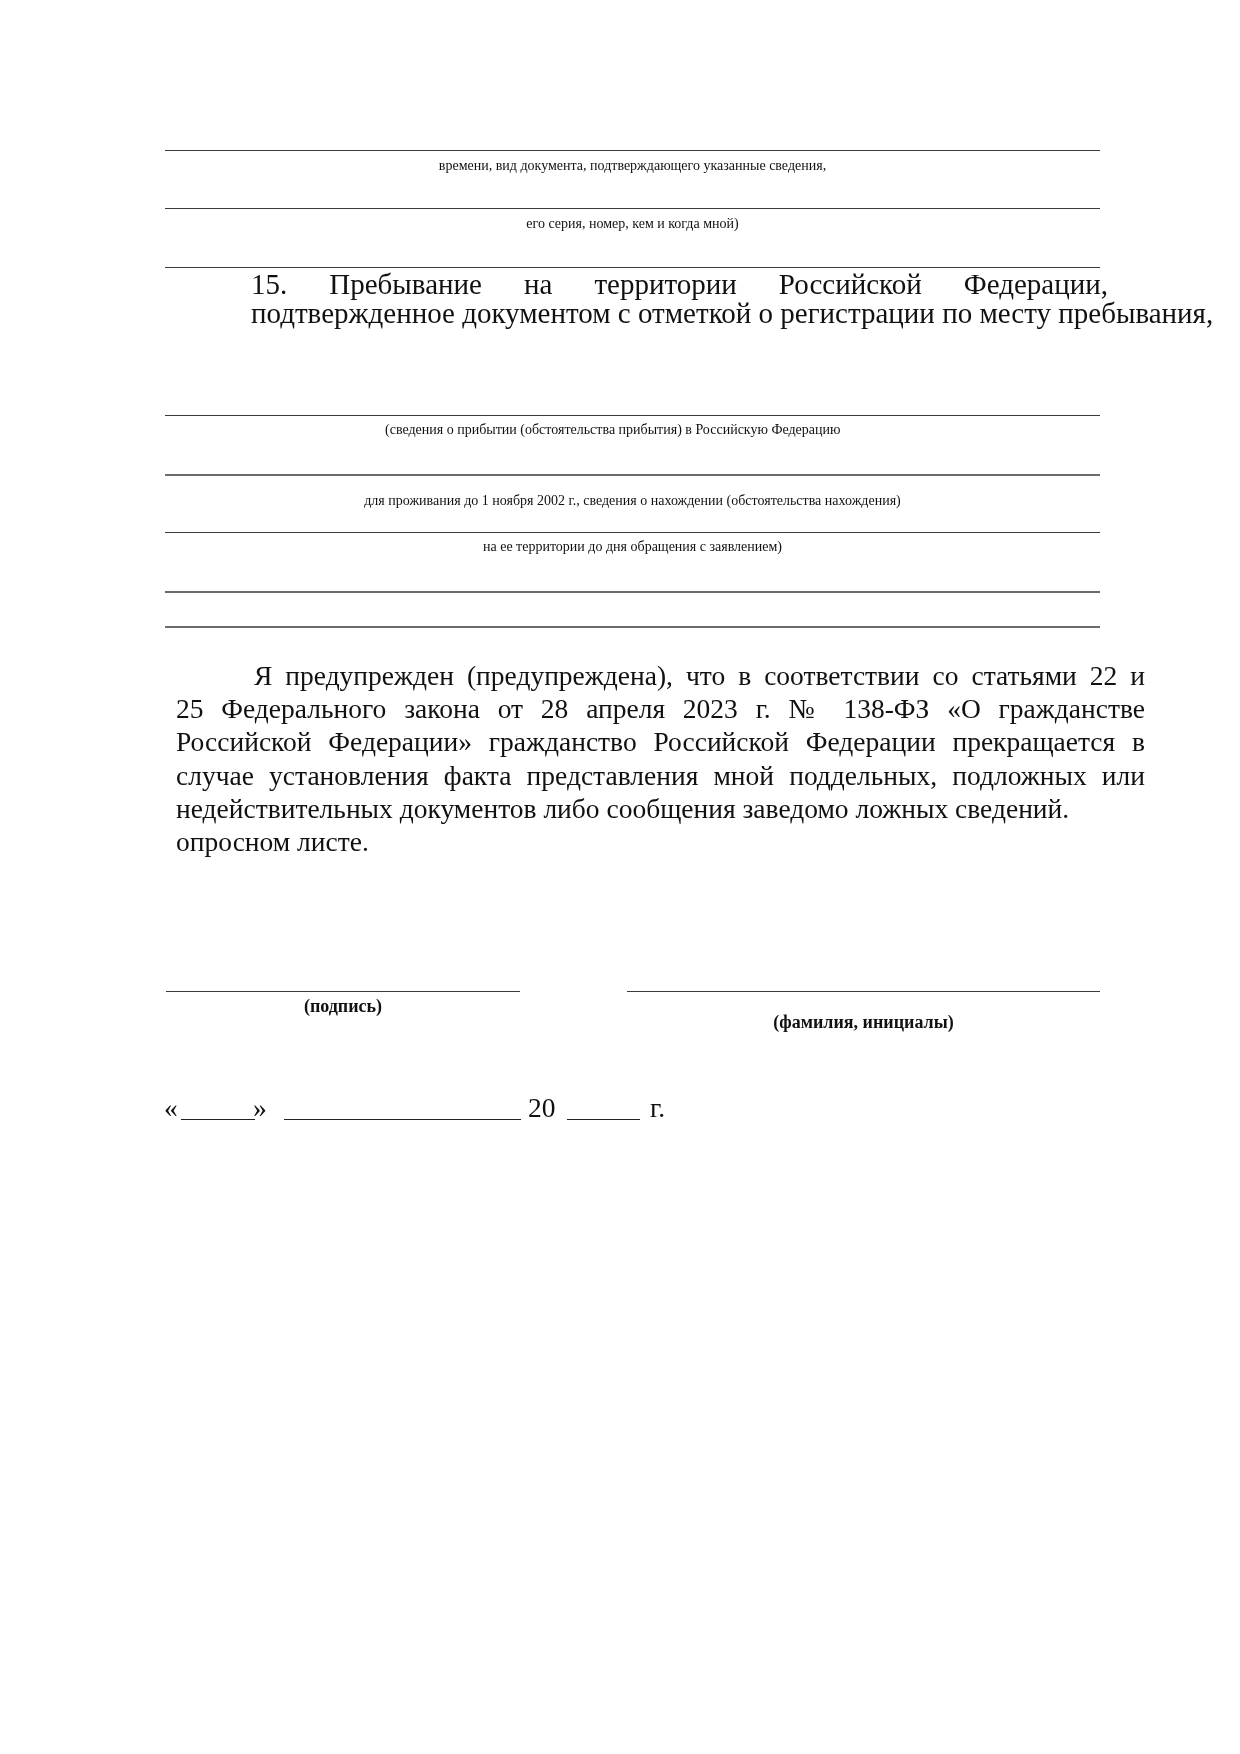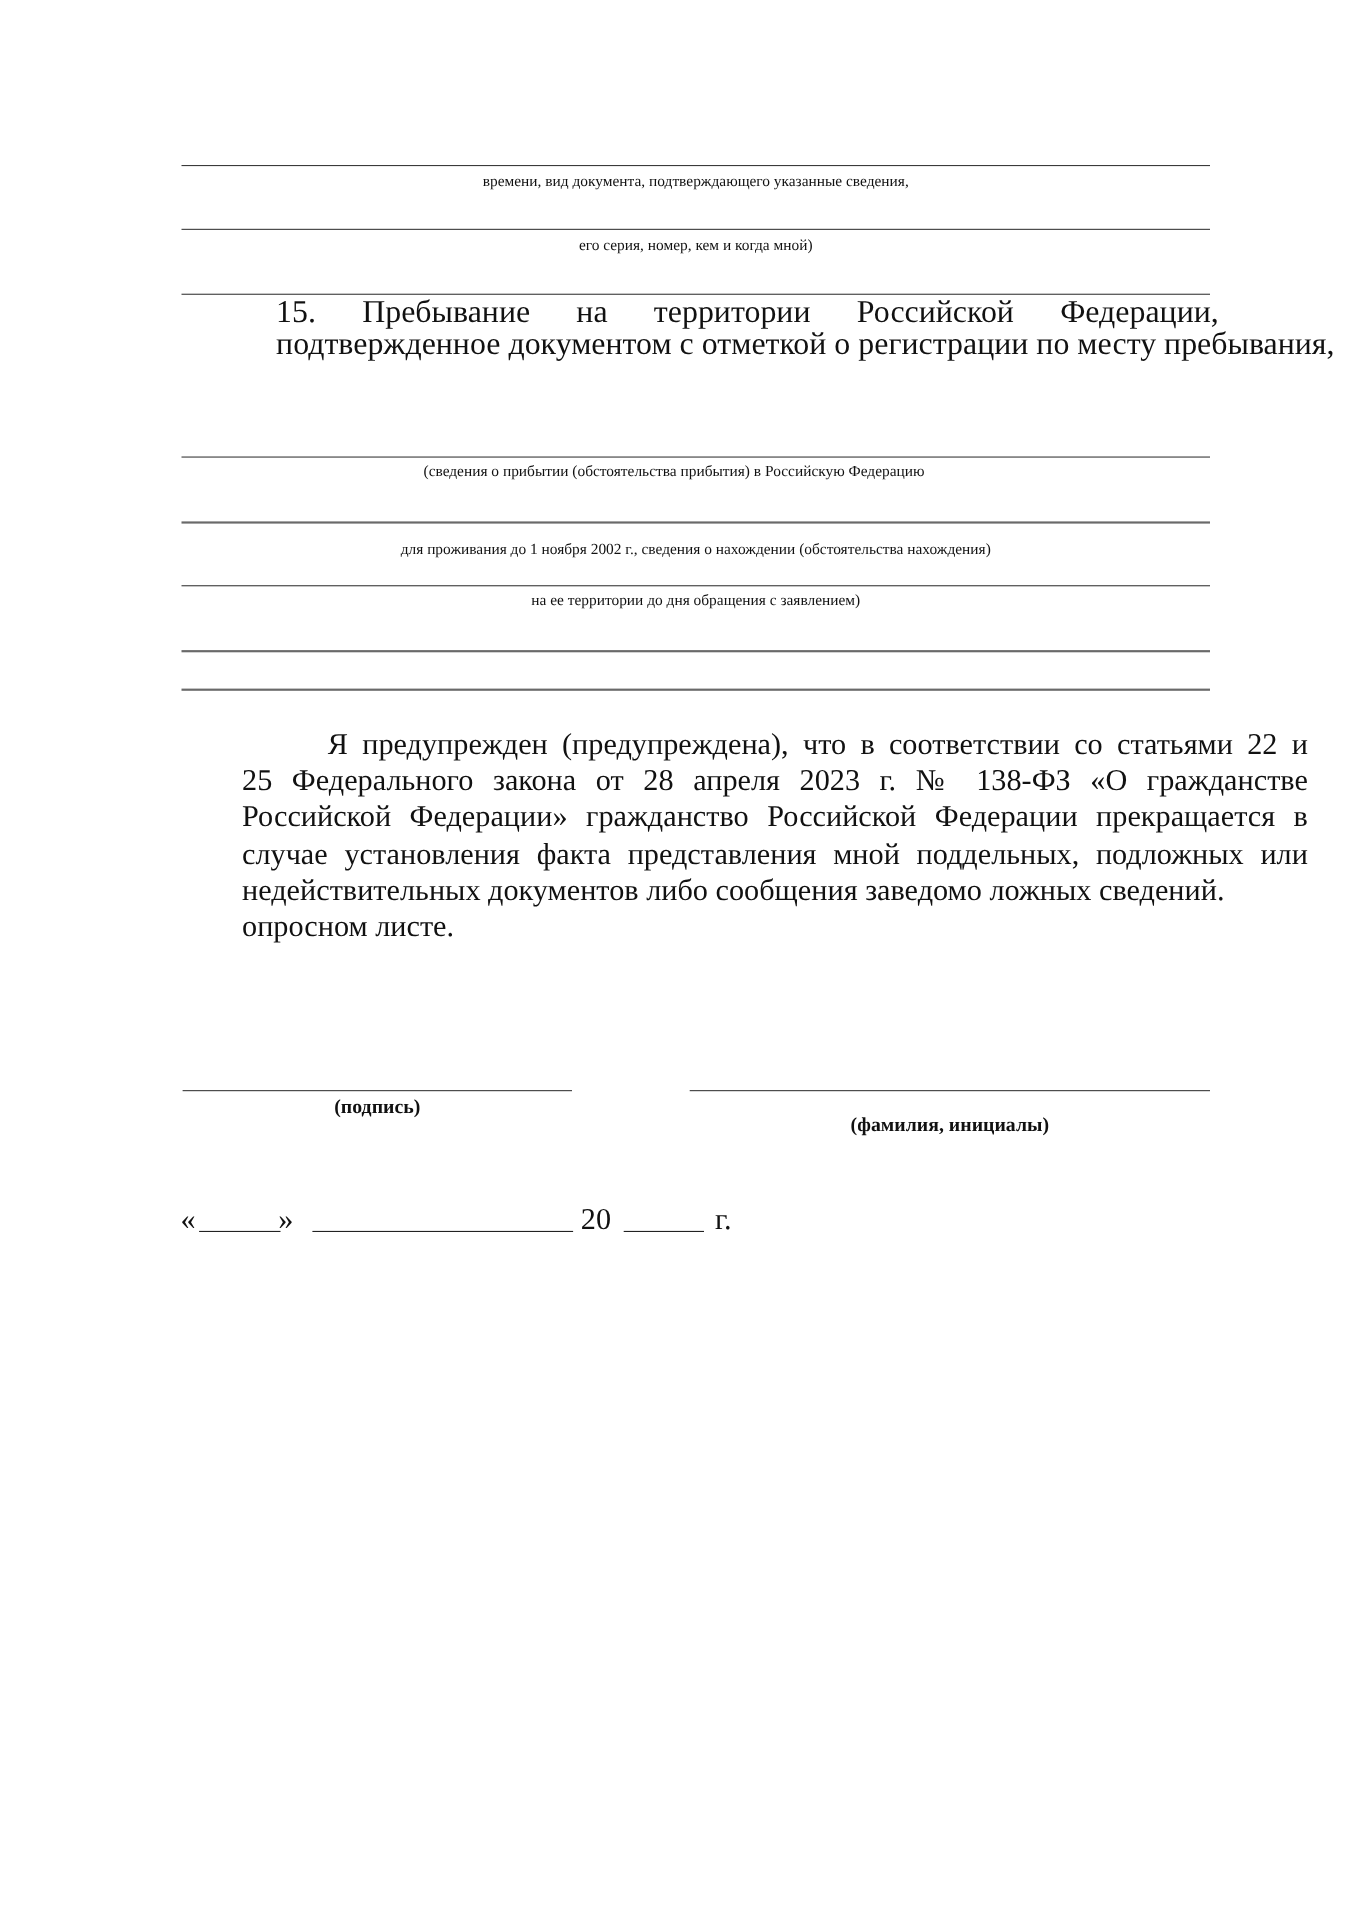--- a/index.html
+++ b/index.html
@@ -53,21 +53,20 @@
     .item15 .line.last { text-align-last: left; }
     .item15 .line.first { }
     .statement {
       position: absolute;
       left: 176px;
       top: 659px;
       width: 969px;
       font-size: 27.5px;
       line-height: 33.2px;
       color: #111;
-      margin-left: 44px;
     }
     .statement .line {
       display: block;
       white-space: nowrap;
       text-align: justify;
       text-align-last: justify;
     }
     .statement .line.last { text-align-last: left; }
     .statement .indent { padding-left: 78px; }
     .sig-caption {

